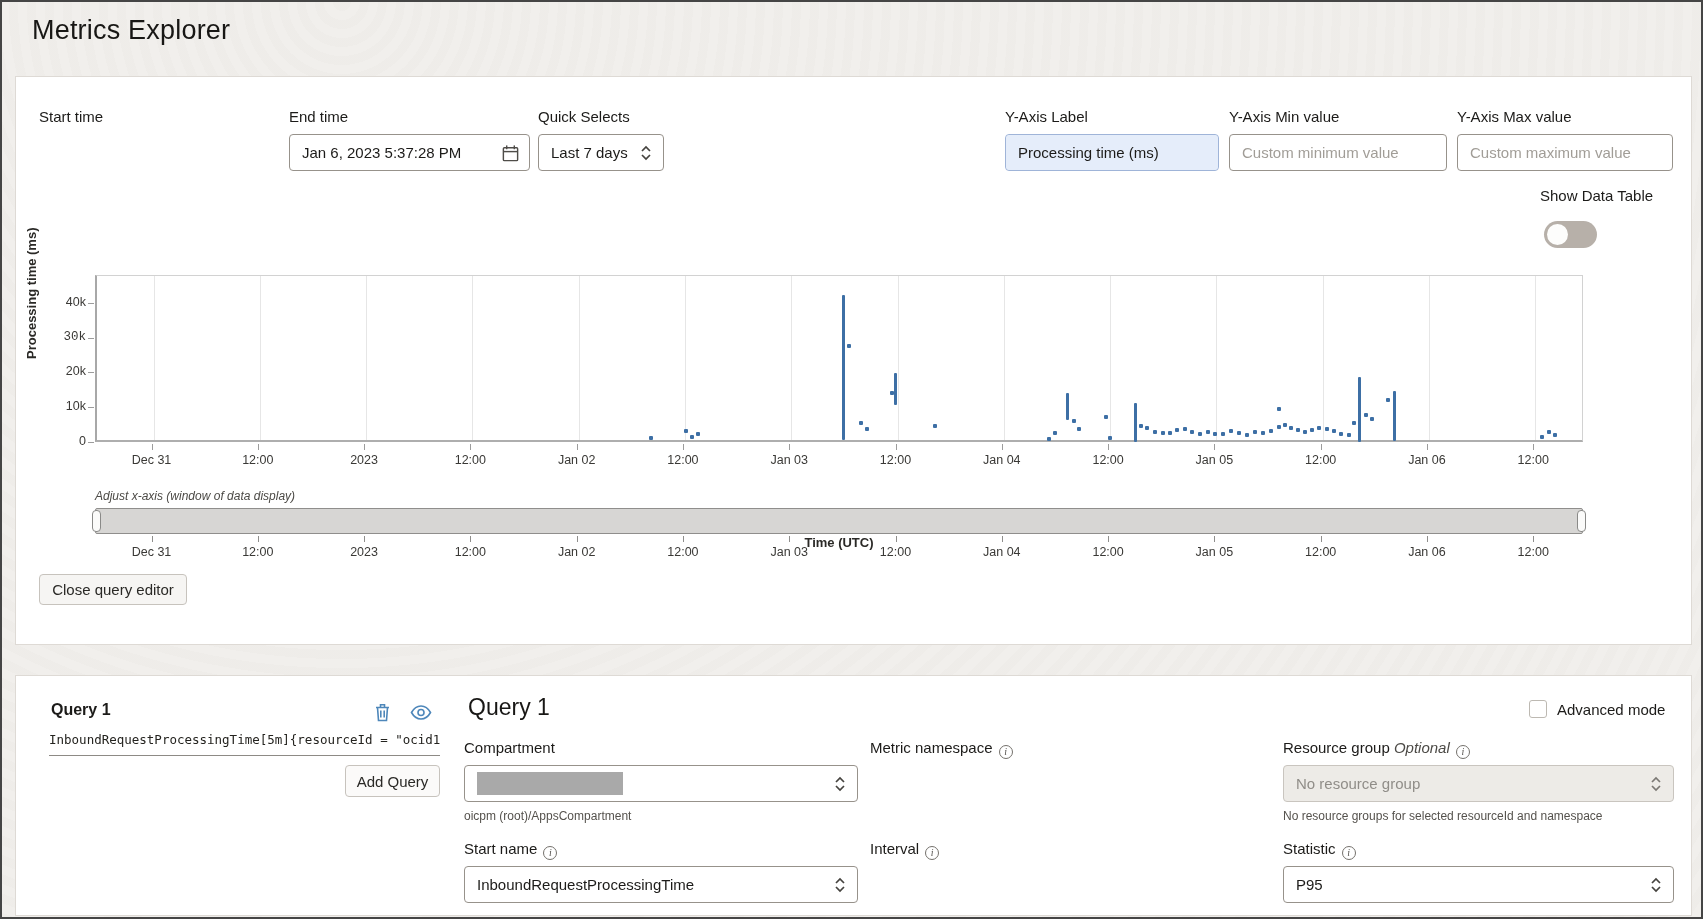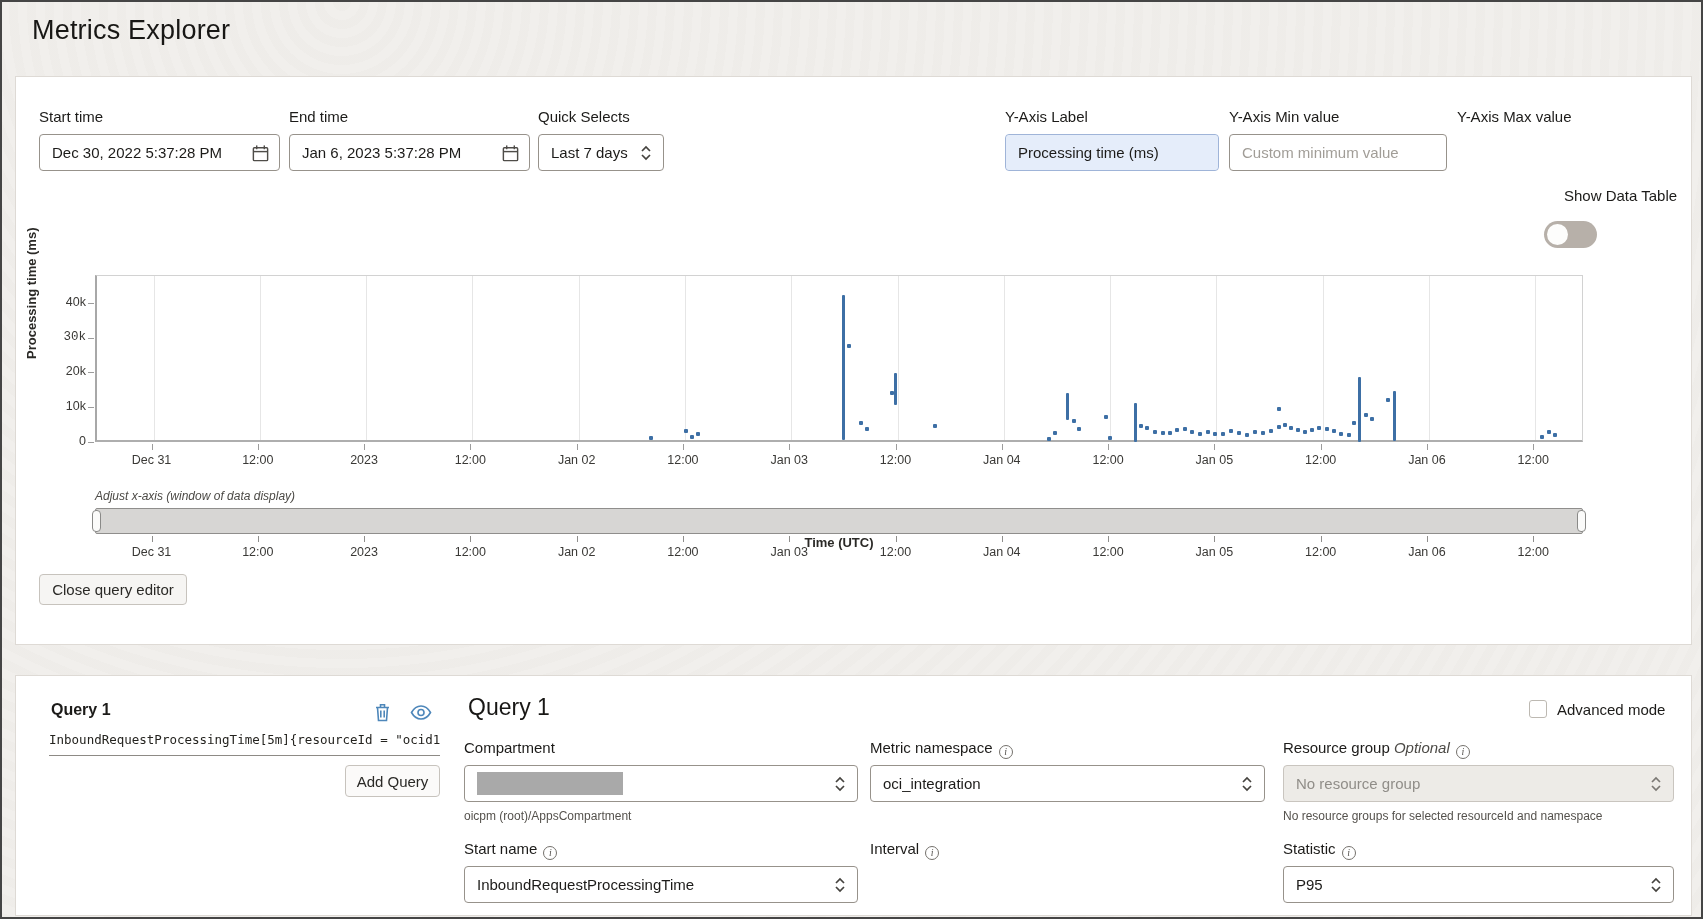--- a/index.html
+++ b/index.html
@@ -35,21 +35,21 @@
   .tbox.filled { background:#e5edfa; border-color:#9fb4d8; }
   .tbox.filled input { background:#e5edfa; }
   .tbox .cal { position:absolute; right:9px; top:9px; width:19px; height:19px; cursor:pointer; }
 
   .sbox { display:flex; align-items:center; padding:0 34px 0 12px; cursor:pointer; }
   .sbox .chev { position:absolute; right:9px; top:8px; }
   .sbox.disabled { background:#edebe7; border-color:#c9c5bf; color:#908d88; cursor:default; }
   .sbox .redact { width:146px; height:23px; background:#a9a9a9; }
 
   
-  .show-table-label { position:absolute; font-size:15px;margin-left:24px; }
+  .show-table-label { position:absolute; font-size:15px; }
   .toggle { position:absolute; width:53px; height:27px; border-radius:14px; background:#b7b0a9; cursor:pointer; }
   .toggle .knob { position:absolute; left:3px; top:3px; width:21px; height:21px; border-radius:50%; background:#fdfdfc; }
 
   
   #plot { position:absolute; left:79px; top:198px; width:1488px; height:167px;
           border-top:1px solid #d2d2d2; border-right:1px solid #d2d2d2;
           border-left:2px solid #a8a8a8; border-bottom:2px solid #aeaeae; background:#fff; }
   .grid-v { position:absolute; top:0; width:1px; height:100%; background:#e6e6e6; }
   .pt { position:absolute; width:4px; height:4px; background:#3d6fa5; border-radius:1px; }
   .spike { position:absolute; width:3px; background:#3d6fa5; border-radius:1px; }
@@ -101,29 +101,20 @@
 
   <div class="panel" id="panel-chart">
 
     <div class="fld-label" style="left:23px;top:31px;">Start time</div>
     <div class="fld-label" style="left:273px;top:31px;">End time</div>
     <div class="fld-label" style="left:522px;top:31px;">Quick Selects</div>
     <div class="fld-label" style="left:989px;top:31px;">Y-Axis Label</div>
     <div class="fld-label" style="left:1213px;top:31px;">Y-Axis Min value</div>
     <div class="fld-label" style="left:1441px;top:31px;">Y-Axis Max value</div>
 
-    <div class="tbox" style="left:23px;top:57px;width:241px;">
-      <input type="text" value="Dec 30, 2022 5:37:28 PM" style="">
-      <svg class="cal" viewBox="0 0 20 20" fill="none" stroke="#4f4d49" stroke-width="1.5">
-        <rect x="2.5" y="4" width="15" height="13.5" rx="1"></rect>
-          <line x1="6" y1="1.5" x2="6" y2="5.5"></line>
-          <line x1="14" y1="1.5" x2="14" y2="5.5"></line>
-          <line x1="2.5" y1="8" x2="17.5" y2="8"></line>
-      </svg>
-    </div>
 
     <div class="tbox" style="left:273px;top:57px;width:241px;">
       <input type="text" value="Jan 6, 2023 5:37:28 PM" style="">
       <svg class="cal" viewBox="0 0 20 20" fill="none" stroke="#4f4d49" stroke-width="1.5">
         <rect x="2.5" y="4" width="15" height="13.5" rx="1"></rect>
           <line x1="6" y1="1.5" x2="6" y2="5.5"></line>
           <line x1="14" y1="1.5" x2="14" y2="5.5"></line>
           <line x1="2.5" y1="8" x2="17.5" y2="8"></line>
       </svg>
     </div>
@@ -137,20 +128,23 @@
     </div>
 
     <div class="tbox plain filled" style="left:989px;top:57px;width:214px;">
       <input type="text" value="Processing time (ms)" style="">
     </div>
 
     <div class="tbox plain" style="left:1213px;top:57px;width:218px;">
       <input type="text" placeholder="Custom minimum value" style="">
     </div>
 
+    <div class="tbox plain" style="left:1441px;top:57px;width:216px;">
+      <input type="text" placeholder="Custom maximum value" style="">
+    </div>
 
     <div class="show-table-label" style="left:1524px;top:110px;">Show Data Table</div>
     <div class="toggle" style="left:1528px;top:144px;">
       <div class="knob"></div>
     </div>
 
     <div class="y-axis-title">Processing time (ms)</div>
     <div id="plot">
         <div class="grid-v" style="left: 56.5086px;"></div>
         <div class="grid-v" style="left: 162.794px;"></div>
@@ -338,27 +332,20 @@
       <span>Resource group</span>&nbsp;<span class="opt">Optional</span><span class="info">i</span>
     </div>
 
     <div class="sbox" style="left:448px;top:89px;width:394px;">
       <span class="redact"></span>
       <svg class="chev" width="16" height="20" viewBox="0 0 16 20" fill="none" stroke="#45433f" stroke-width="1.7">
           <path d="M4 8l4-4 4 4"></path>
           <path d="M4 12l4 4 4-4"></path>
         </svg>
     </div>
-    <div class="sbox" style="left:854px;top:89px;width:395px;">
-      <span>oci_integration</span>
-      <svg class="chev" width="16" height="20" viewBox="0 0 16 20" fill="none" stroke="#45433f" stroke-width="1.7">
-          <path d="M4 8l4-4 4 4"></path>
-          <path d="M4 12l4 4 4-4"></path>
-        </svg>
-    </div>
     <div class="sbox disabled" style="left:1267px;top:89px;width:391px;">
       <span>No resource group</span>
       <svg class="chev" width="16" height="20" viewBox="0 0 16 20" fill="none" stroke="#7b7874" stroke-width="1.7">
           <path d="M4 8l4-4 4 4"></path>
           <path d="M4 12l4 4 4-4"></path>
         </svg>
     </div>
     <div class="helper" style="left:448px;top:133px;">oicpm (root)/AppsCompartment</div>
     <div class="helper" style="left:1267px;top:133px;">No resource groups for selected resourceId and namespace</div>
 

